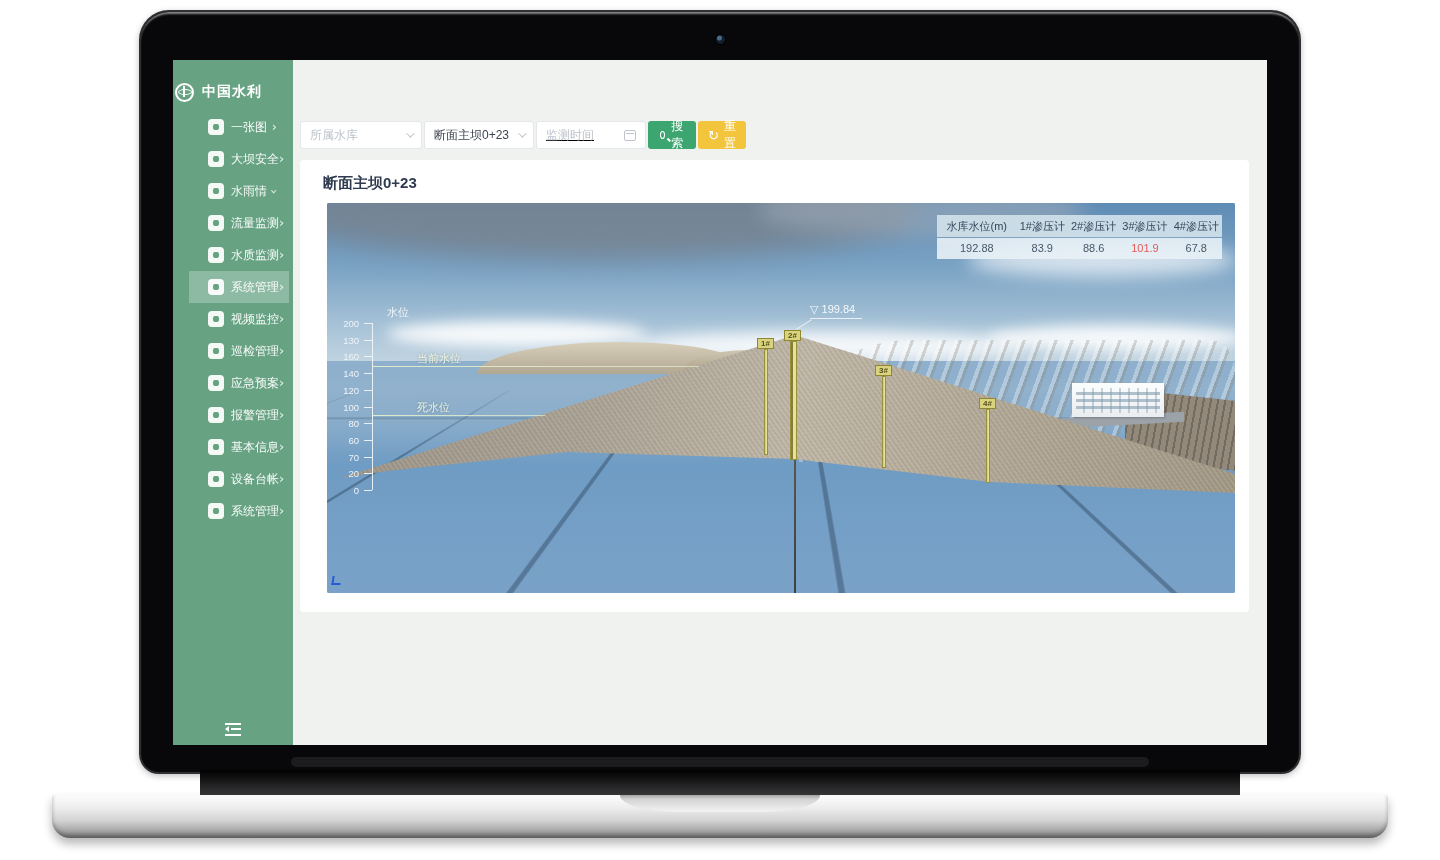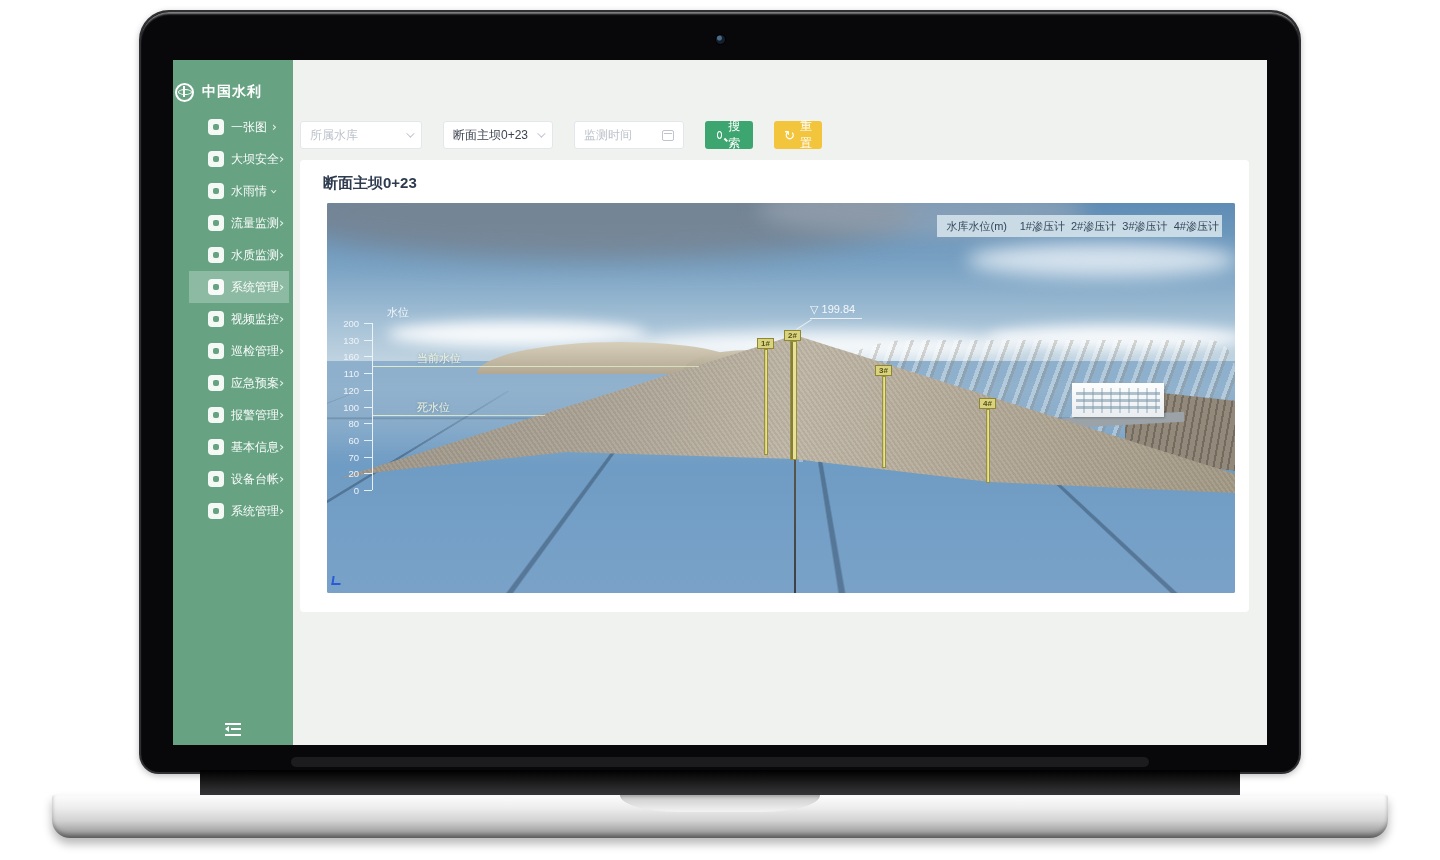--- a/index.html
+++ b/index.html
@@ -68,30 +68,30 @@
   .bell { position:relative; width:12px; height:10px; border:1.5px solid #5f6b78;
     border-bottom:none; border-radius:7px 7px 0 0; cursor:pointer; }
   .bell::after { content:""; position:absolute; left:-3.5px; bottom:-2px; width:16px; height:2px;
     background:#5f6b78; border-radius:1px; }
   .user-name { cursor:pointer; }
   .caret { width:7px; height:7px; border-right:1.5px solid #8a939e; border-bottom:1.5px solid #8a939e;
     transform:rotate(45deg) translateY(-2px); cursor:pointer; }
 
   
   .content { position:absolute; left:120px; top:46px; right:0; bottom:0; background:#f0f2f0; }
-  .filters { position:absolute; left:7px; top:15px; display:flex; gap:21px; align-items:center; }
+  .filters { position:absolute; left:7px; top:15px; display:flex; gap:2px; align-items:center; }
   .ctrl { height:28px; background:#fff; border:1px solid #e3e6eb; border-radius:3px;
     display:flex; align-items:center; padding:0 9px; font-size:12px; cursor:pointer; }
   .ctrl .ph { color:#bcc2cb; } .ctrl .val { color:#3c4350; }
   .ctrl .spacer { flex:1; }
   .sel-chev { width:6px; height:6px; border-right:1.3px solid #c0c4cc; border-bottom:1.3px solid #c0c4cc;
     transform:rotate(45deg) translateY(-2px); margin-left:6px; }
   .cal-icon { width:12px; height:11px; border:1.3px solid #c0c4cc; border-radius:2px; position:relative; margin-left:6px; }
   .cal-icon::before { content:""; position:absolute; left:1px; right:1px; top:2px; height:1.3px; background:#c0c4cc; }
-  .c-reservoir { width:122px; } .c-section { width:110px; } .c-time { width:110px; }
+  .c-reservoir { width:122px; } .c-section { width:110px; } .c-time { width:110px;text-decoration:underline; }
   .btn { height:28px; border-radius:3px; border:none; color:#fff; font-size:12px;
     display:flex; align-items:center; justify-content:center; gap:5px; cursor:pointer; padding:0 12px; }
   .btn-search { background:#3da56f; width:48px; }
   .btn-reset { background:#f2c53d; width:48px; }
   .mag { position:relative; width:8px; height:8px; border:1.4px solid #fff; border-radius:50%; }
   .mag::after { content:""; position:absolute; left:6px; top:7px; width:4px; height:1.5px;
     background:#fff; transform:rotate(45deg); }
   .refresh { font-size:13px; line-height:1; font-family:"DejaVu Sans",sans-serif; }
 
   
@@ -333,21 +333,21 @@
             <div class="axis-title">水位</div>
             <div class="axis-line"></div>
             <div id="ticks">
                 <div class="tick" style="top: 120px;"></div>
                 <div class="tick-label" style="top: 120px;">200</div>
                 <div class="tick" style="top: 136.7px;"></div>
                 <div class="tick-label" style="top: 136.7px;">130</div>
                 <div class="tick" style="top: 153.4px;"></div>
                 <div class="tick-label" style="top: 153.4px;">160</div>
                 <div class="tick" style="top: 170.1px;"></div>
-                <div class="tick-label" style="top: 170.1px;">110</div>
+                <div class="tick-label" style="top: 170.1px;">140</div>
                 <div class="tick" style="top: 186.8px;"></div>
                 <div class="tick-label" style="top: 186.8px;">120</div>
                 <div class="tick" style="top: 203.5px;"></div>
                 <div class="tick-label" style="top: 203.5px;">100</div>
                 <div class="tick" style="top: 220.2px;"></div>
                 <div class="tick-label" style="top: 220.2px;">80</div>
                 <div class="tick" style="top: 236.9px;"></div>
                 <div class="tick-label" style="top: 236.9px;">60</div>
                 <div class="tick" style="top: 253.6px;"></div>
                 <div class="tick-label" style="top: 253.6px;">70</div>
@@ -368,20 +368,27 @@
             <div class="crest-ann">▽ 199.84</div>
 
             <div class="readout">
               <div class="ro-row ro-head">
                   <div class="ro-cell wide">水库水位(m)</div>
                   <div class="ro-cell">1#渗压计</div>
                   <div class="ro-cell">2#渗压计</div>
                   <div class="ro-cell">3#渗压计</div>
                   <div class="ro-cell">4#渗压计</div>
                 </div>
+              <div class="ro-row ro-vals">
+                  <div class="ro-cell wide">192.88</div>
+                  <div class="ro-cell">83.9</div>
+                  <div class="ro-cell">88.6</div>
+                  <div class="ro-cell alert">101.9</div>
+                  <div class="ro-cell">67.8</div>
+                </div>
             </div>
 
             <div class="gizmo"></div>
           </div>
         </section>
       </main>
     </div>
 
     <div class="hinge-slot"></div>
   </div>

